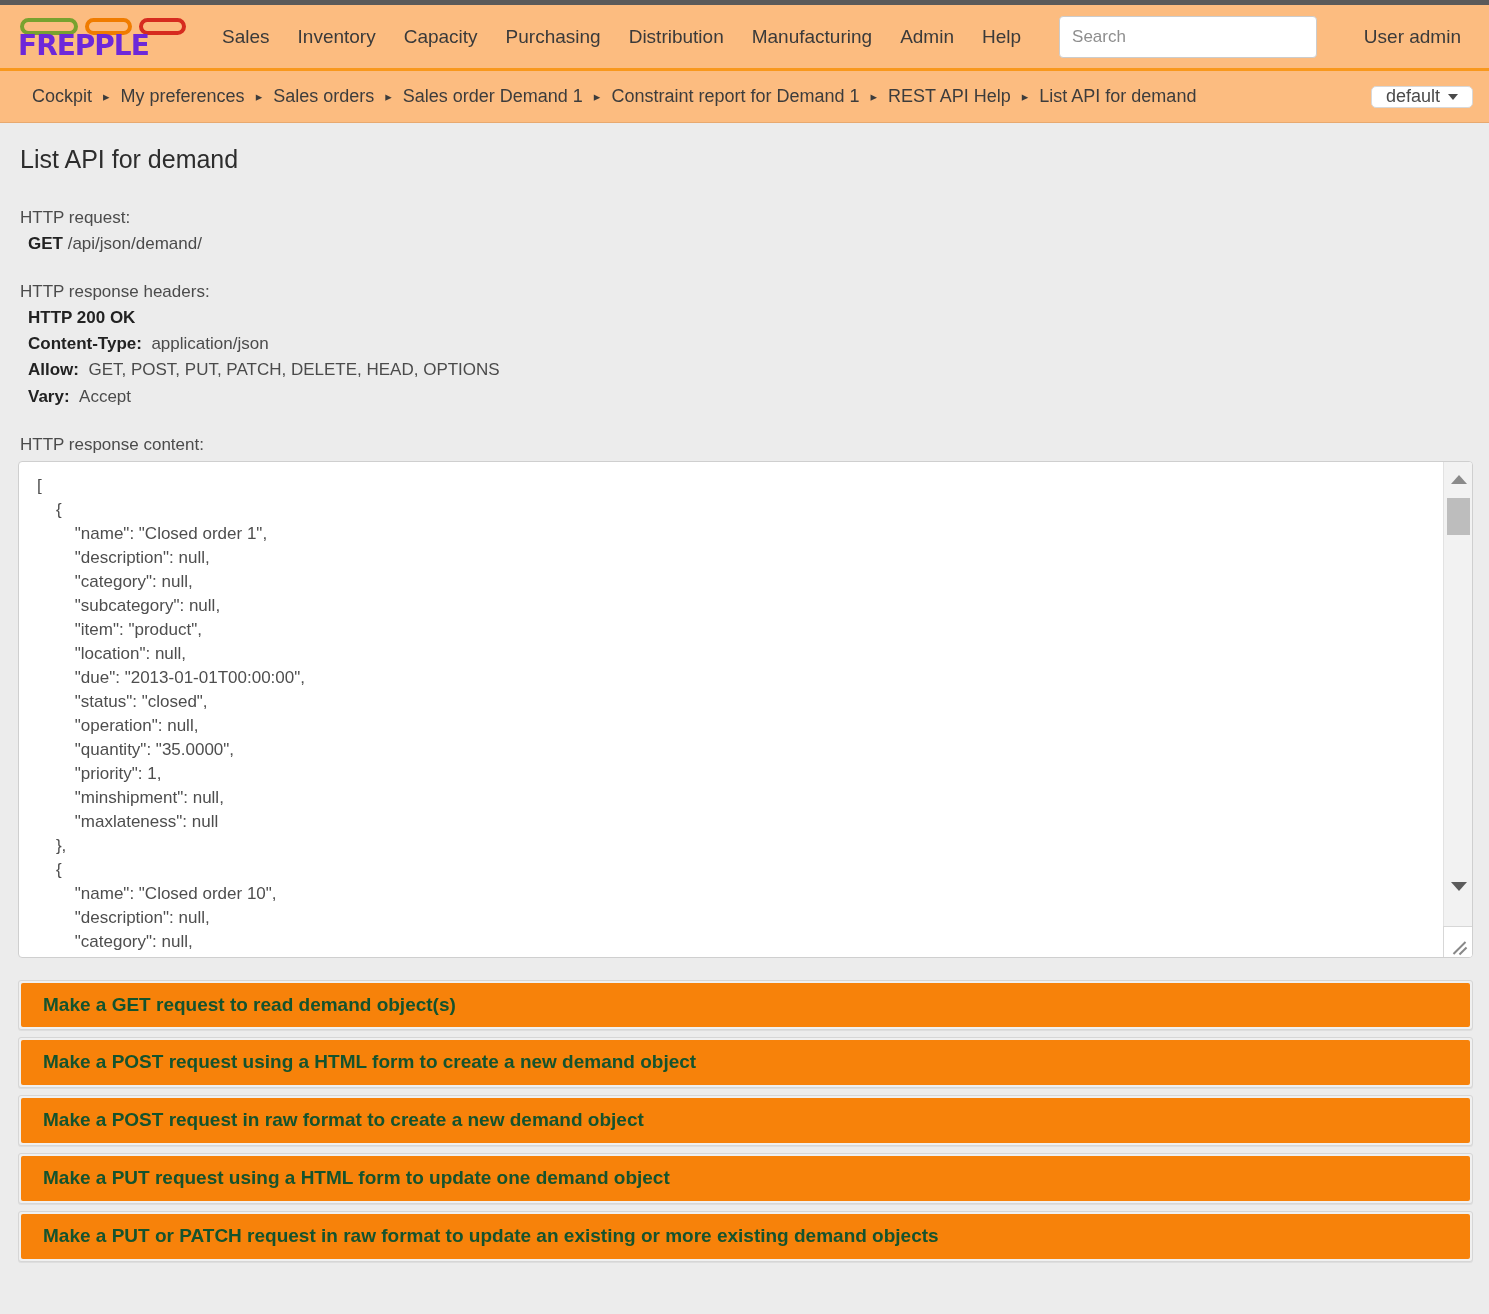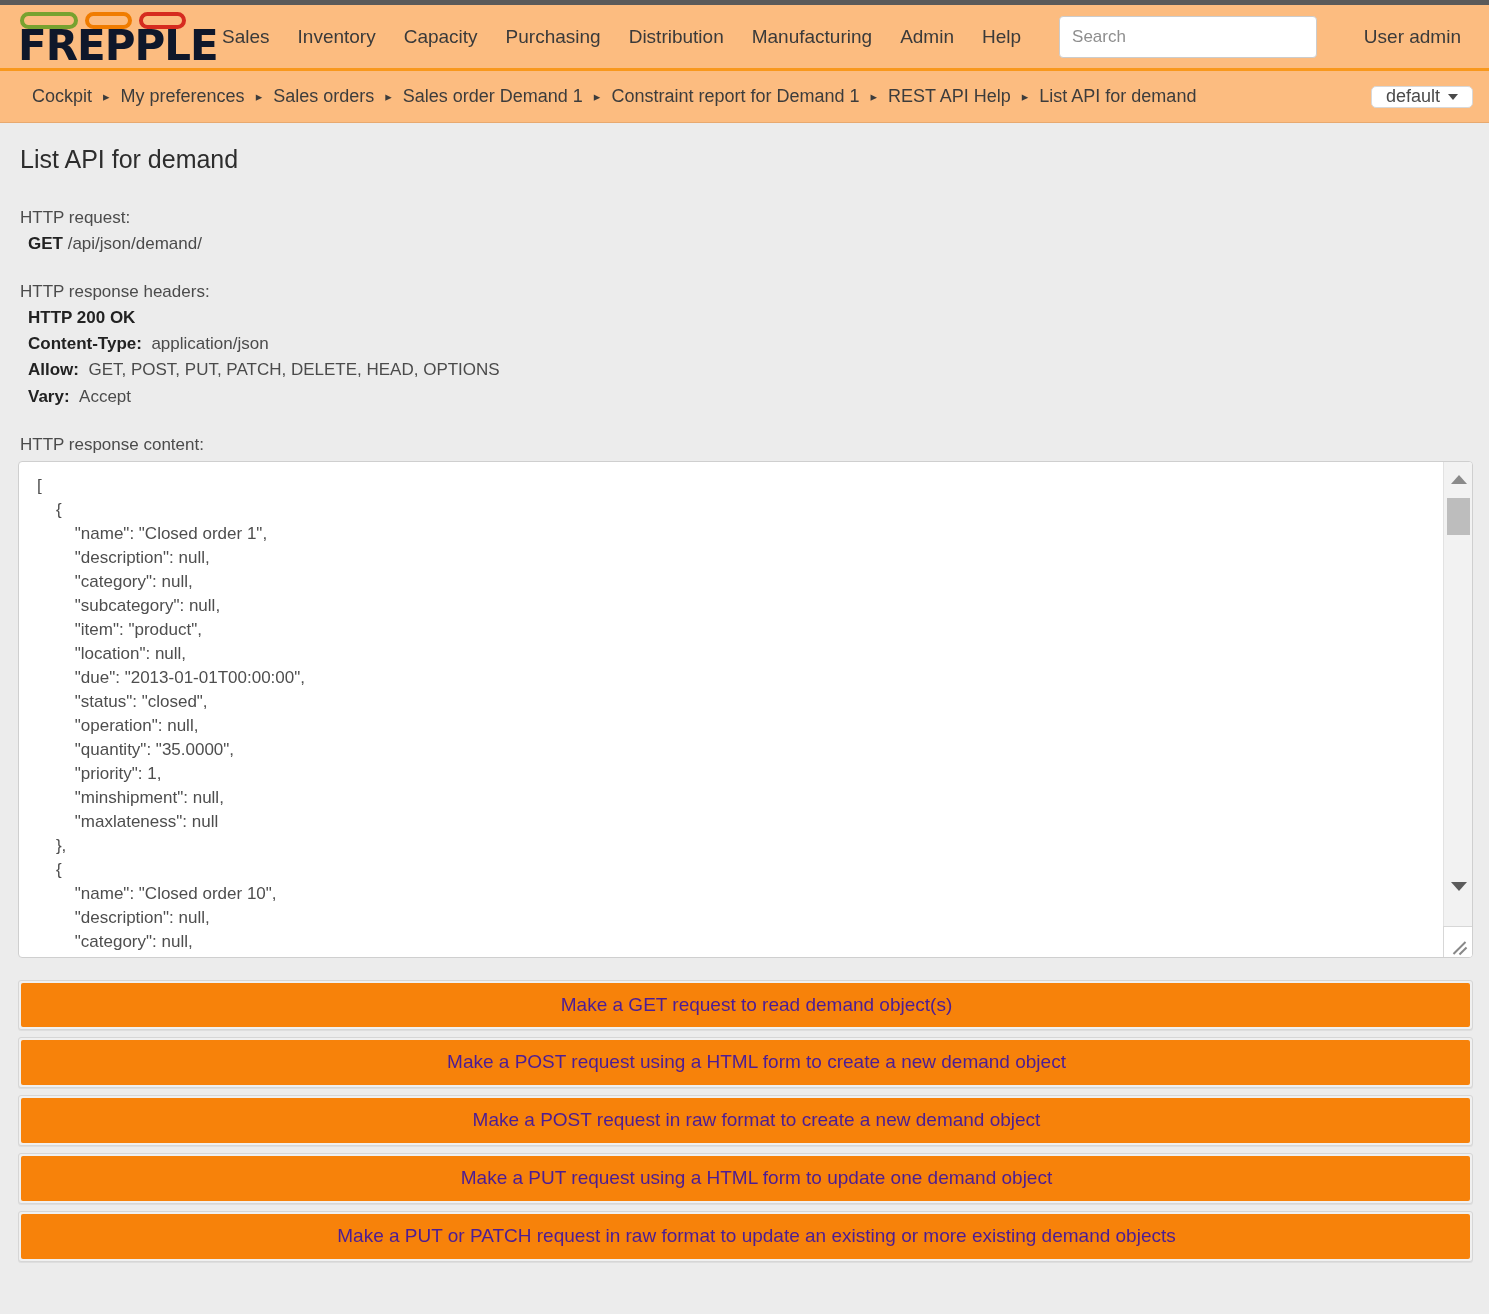--- a/index.html
+++ b/index.html
@@ -43,23 +43,23 @@
     height: 17px;
     border-radius: 9px;
     background: transparent;
   }
   .pill.green  { width: 65px; border: 4px solid #78a22f; }
   .pill.orange { width: 52px; border: 4px solid #f07c00; }
   .pill.red    { width: 52px; border: 4px solid #d62b1f; }
   .logo-text {
     font-family: "DejaVu Sans", sans-serif;
     font-weight: 700;
-    font-size: 42px;
+    font-size: 28px;
     letter-spacing: -1px;
-    color: #0f172a;
+    color: #6d28d9;
     line-height: 0.85;
     margin-top: -2px;
   }
 
   .nav-links {
     display: flex;
     gap: 28px;
     margin-left: 36px;
     flex: 0 0 auto;
   }
@@ -267,26 +267,26 @@
     padding: 2px;
     margin-bottom: 7px;
     box-shadow: 0 1px 0 rgba(0,0,0,0.06);
   }
   .acc-btn {
     display: block;
     width: 100%;
     background: #f7820a;
     border: none;
     border-radius: 2px;
-    text-align: center;
+    text-align: left;
     padding: 11px 0 11px 22px;
     font-family: "Liberation Sans", sans-serif;
     font-size: 19px;
-    font-weight: 400;
-    color: #4c1d95;
+    font-weight: 700;
+    color: #14532d;
     cursor: pointer;
     line-height: 1.2;
   }
 </style>
 </head>
 <body>
 
 <div class="top-strip"></div>
 
 <div class="navbar">

